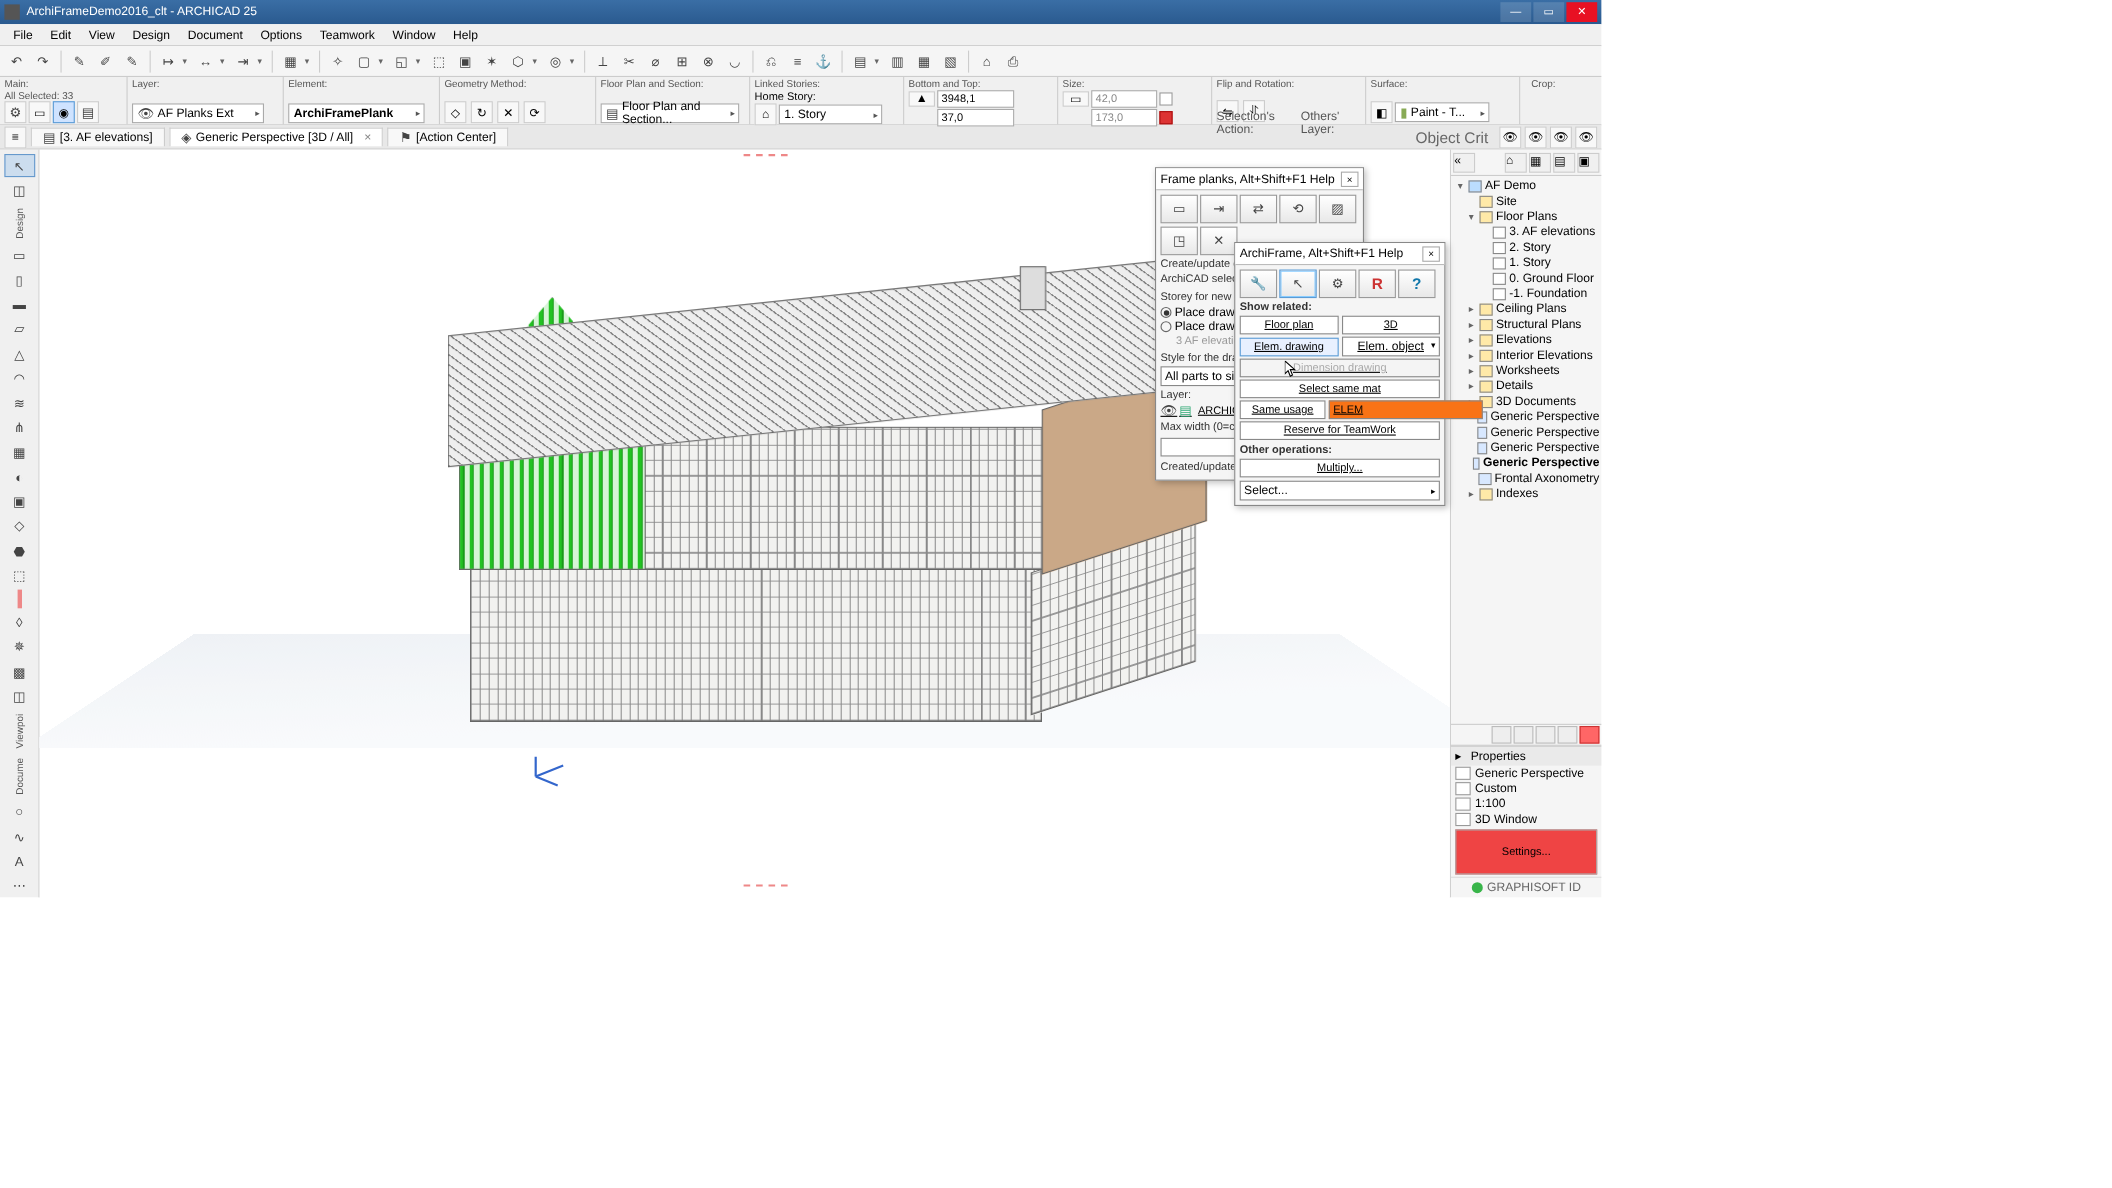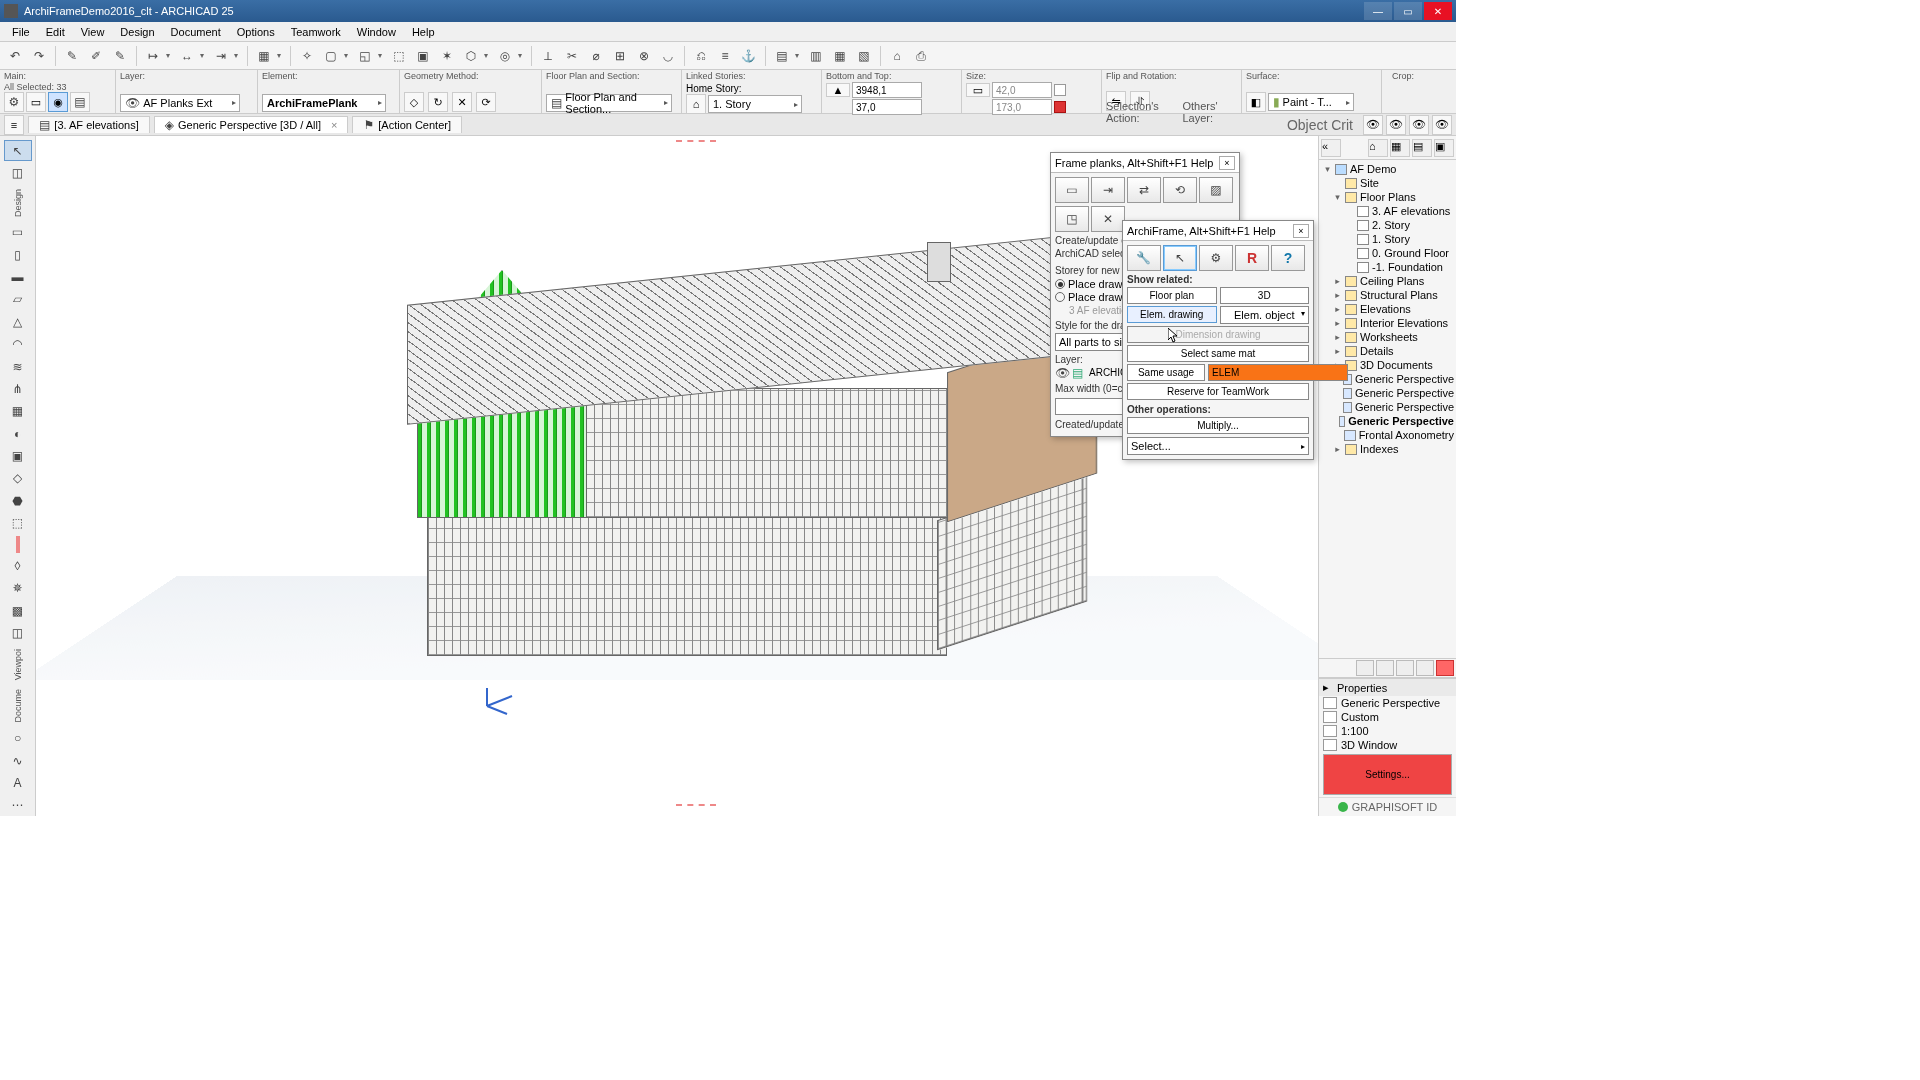--- a/index.html
+++ b/index.html
@@ -89,21 +89,21 @@
 .palette-title .pt-text { flex: 1; }
 .palette-close { width: 16px; height: 14px; border: 1px solid #aaa; text-align: center; line-height: 12px; cursor: pointer; background:#fff; font-size: 9px; }
 .palette-body { padding: 4px; }
 .pal-btn-row { display: flex; gap: 2px; margin-bottom: 3px; }
 .pal-big-btn { width: 34px; height: 26px; border: 1px solid #999; background: linear-gradient(#fff,#e8e8e8); display:flex; align-items:center; justify-content:center; cursor:pointer; }
 .pal-big-btn.highlight { border-color: #5a9bd5; box-shadow: inset 0 0 0 1px #8cf; }
 .pal-text { font-size: 10px; color: #333; margin: 2px 0; }
 .pal-radio-row { display:flex; align-items:center; gap:3px; font-size:10px; margin:1px 0; }
 .pal-radio { width:10px; height:10px; border:1px solid #666; border-radius:50%; display:inline-flex; align-items:center; justify-content:center; }
 .pal-radio.checked::after { content:""; width:5px; height:5px; background:#333; border-radius:50%; }
-.pal-field-row { display:flex; align-items:flex-start; gap:3px; margin: 2px 0; }
+.pal-field-row { display:flex; align-items:flex-end; gap:3px; margin: 2px 0; text-decoration: underline; }
 .pal-btn2 { border: 1px solid #888; background:#fff; padding: 2px 4px; font-size: 10px; text-align:center; cursor:pointer; flex:1; }
 .pal-btn2.highlight { background:#e8f0ff; border-color:#5a9bd5; }
 .pal-btn2.disabled { color:#aaa; background:#f4f4f4; }
 .pal-input { border:1px solid #888; background:#f97316; height:17px; padding:0 3px; font-size:10px; }
 .pal-select-row { display:flex; margin-top:3px; }
 .pal-select { flex:1; border:1px solid #888; background:#fff; height:18px; padding:0 3px; font-size:10px; display:flex; align-items:center; position:relative;}
 .pal-select::after { content:"▸"; position:absolute; right:3px; font-size:8px; }
 
 .cursor-ptr { position:absolute; width:12px; height:16px; pointer-events:none; }
 

